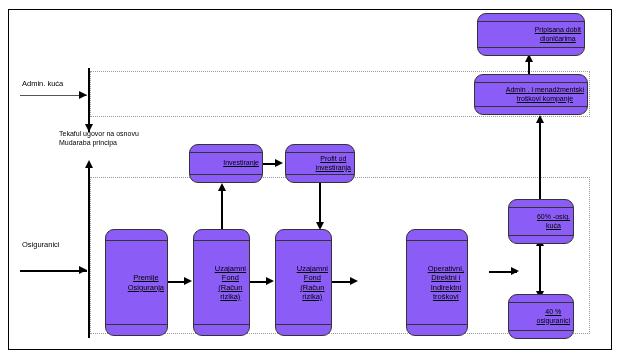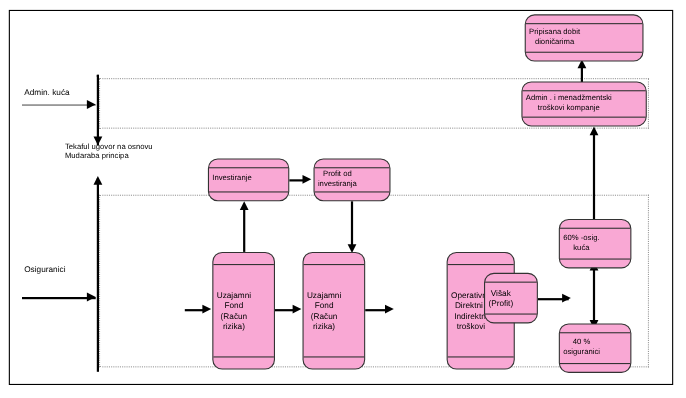--- a/index.html
+++ b/index.html
@@ -27,28 +27,29 @@
     position:absolute;
     border:1px dotted #9a9a9a;
     box-sizing:border-box;
   }
   
   .node{
     position:absolute;
     box-sizing:border-box;
     border:1px solid #333;
     border-radius:9px;
-    background:#f9a8d4;
+    background:#8b5cf6;
     display:flex;
     align-items:center;
-    justify-content:flex-start;
+    justify-content:flex-end;
     text-align:center;
     color:#000;
     line-height:1.22;
     z-index:5;
+    text-decoration:underline;
   }
   .node .inner{
     position:absolute;
     left:0; right:0;
     top:7px; bottom:7px;
     border-top:1px solid #333;
     border-bottom:1px solid #333;
     pointer-events:none;
   }
   .node .label{
@@ -125,20 +126,25 @@
     <div class="inner"></div>
     <div class="label">Investiranje</div>
   </div>
 
   <div class="node" style="left:285px; top:144px; width:70px; height:39px; font-size:7px;">
     <div class="inner"></div>
     <div class="label">Profit od
 investiranja</div>
   </div>
 
+  <div class="node tall" style="left:105px; top:229px; width:63px; height:107px; font-size:7.5px;">
+    <div class="inner"></div>
+    <div class="label">Premije
+Osiguranja</div>
+  </div>
 
   <div class="node tall" style="left:193px; top:229px; width:57px; height:107px; font-size:7.5px;">
     <div class="inner"></div>
     <div class="label">Uzajamni
 Fond
 (Račun
 rizika)</div>
   </div>
 
   <div class="node tall" style="left:275px; top:229px; width:57px; height:107px; font-size:7.5px;">
@@ -150,25 +156,20 @@
   </div>
 
   <div class="node tall" style="left:359px; top:229px; width:62px; height:107px; font-size:7.5px;margin-left:47px;">
     <div class="inner"></div>
     <div class="label">Operativni,
 Direktni i
 Indirektni
 troškovi</div>
   </div>
 
-  <div class="node" style="left:440px; top:248px; width:49px; height:46px; font-size:7.5px;">
-    <div class="inner"></div>
-    <div class="label">Višak
-(Profit)</div>
-  </div>
 
   <div class="node" style="left:508px; top:199px; width:66px; height:45px; font-size:7px;">
     <div class="inner"></div>
     <div class="label">60% -osig.
 kuća</div>
   </div>
 
   <div class="node" style="left:508px; top:294px; width:66px; height:45px; font-size:7px;">
     <div class="inner"></div>
     <div class="label">40 %

